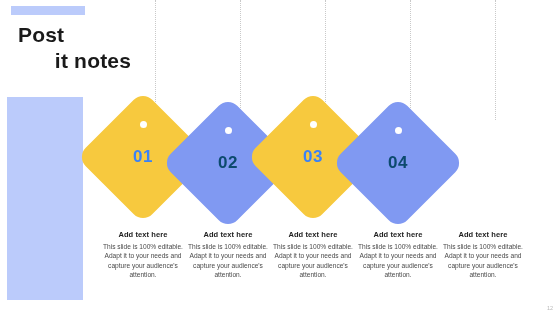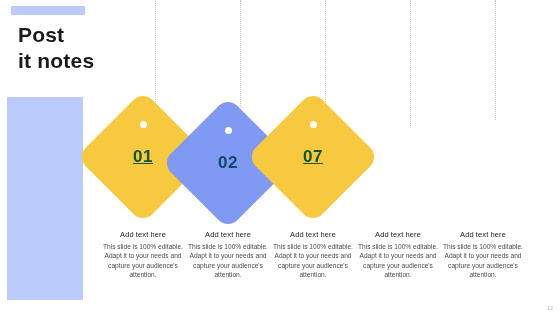--- a/index.html
+++ b/index.html
@@ -49,21 +49,21 @@
     position: absolute;
     left: 18px;
     top: 22px;
     width: 150px;
     font-size: 21px;
     line-height: 26px;
     font-weight: bold;
     color: #1a1a1a;
     letter-spacing: 0.2px;
   }
-  .title .line2 { display: block; }
+  .title .line2 { display: block; text-align: center; }
 
   
   .string {
     position: absolute;
     top: 0;
     width: 1px;
     border-left: 1px dotted #c9c9c9;
   }
 
   
@@ -101,31 +101,31 @@
     width: 94px;
     height: 94px;
     display: flex;
     align-items: center;
     justify-content: center;
     font-size: 17px;
     font-weight: bold;
     color: #0c4a6e;
     letter-spacing: 0.5px;
   }
-  .dnum.onyellow { color: #14532d; text-decoration: underline; }
+  .dnum.onyellow { color: #3b82f6; }
 
   
   .caption {
     position: absolute;
     width: 86px;
     text-align: center;
   }
   .cap-head {
     font-size: 7.5px;
-    font-weight: normal;
+    font-weight: bold;
     color: #222222;
     margin-bottom: 3px;
     letter-spacing: 0.1px;
   }
   .cap-body {
     font-size: 6.6px;
     line-height: 9.4px;
     color: #4a4a4a;
   }
 
@@ -165,23 +165,28 @@
 
   <div class="diamond-wrap" style="left:181px; top:116px;">
     <div class="diamond blue"></div>
     <div class="hole"></div>
     <div class="dnum">02</div>
   </div>
 
   <div class="diamond-wrap" style="left:266px; top:110px;">
     <div class="diamond yellow"></div>
     <div class="hole"></div>
-    <div class="dnum onyellow">07</div>
-  </div>
-
+    <div class="dnum onyellow">03</div>
+  </div>
+
+  <div class="diamond-wrap" style="left:351px; top:116px;">
+    <div class="diamond blue"></div>
+    <div class="hole"></div>
+    <div class="dnum">04</div>
+  </div>
 
 
   <div class="caption" style="left:100px; top:230px;">
     <div class="cap-head">Add text here</div>
     <div class="cap-body">This slide is 100% editable. Adapt it to your needs and capture your audience's attention.</div>
   </div>
 
   <div class="caption" style="left:185px; top:230px;">
     <div class="cap-head">Add text here</div>
     <div class="cap-body">This slide is 100% editable. Adapt it to your needs and capture your audience's attention.</div>

